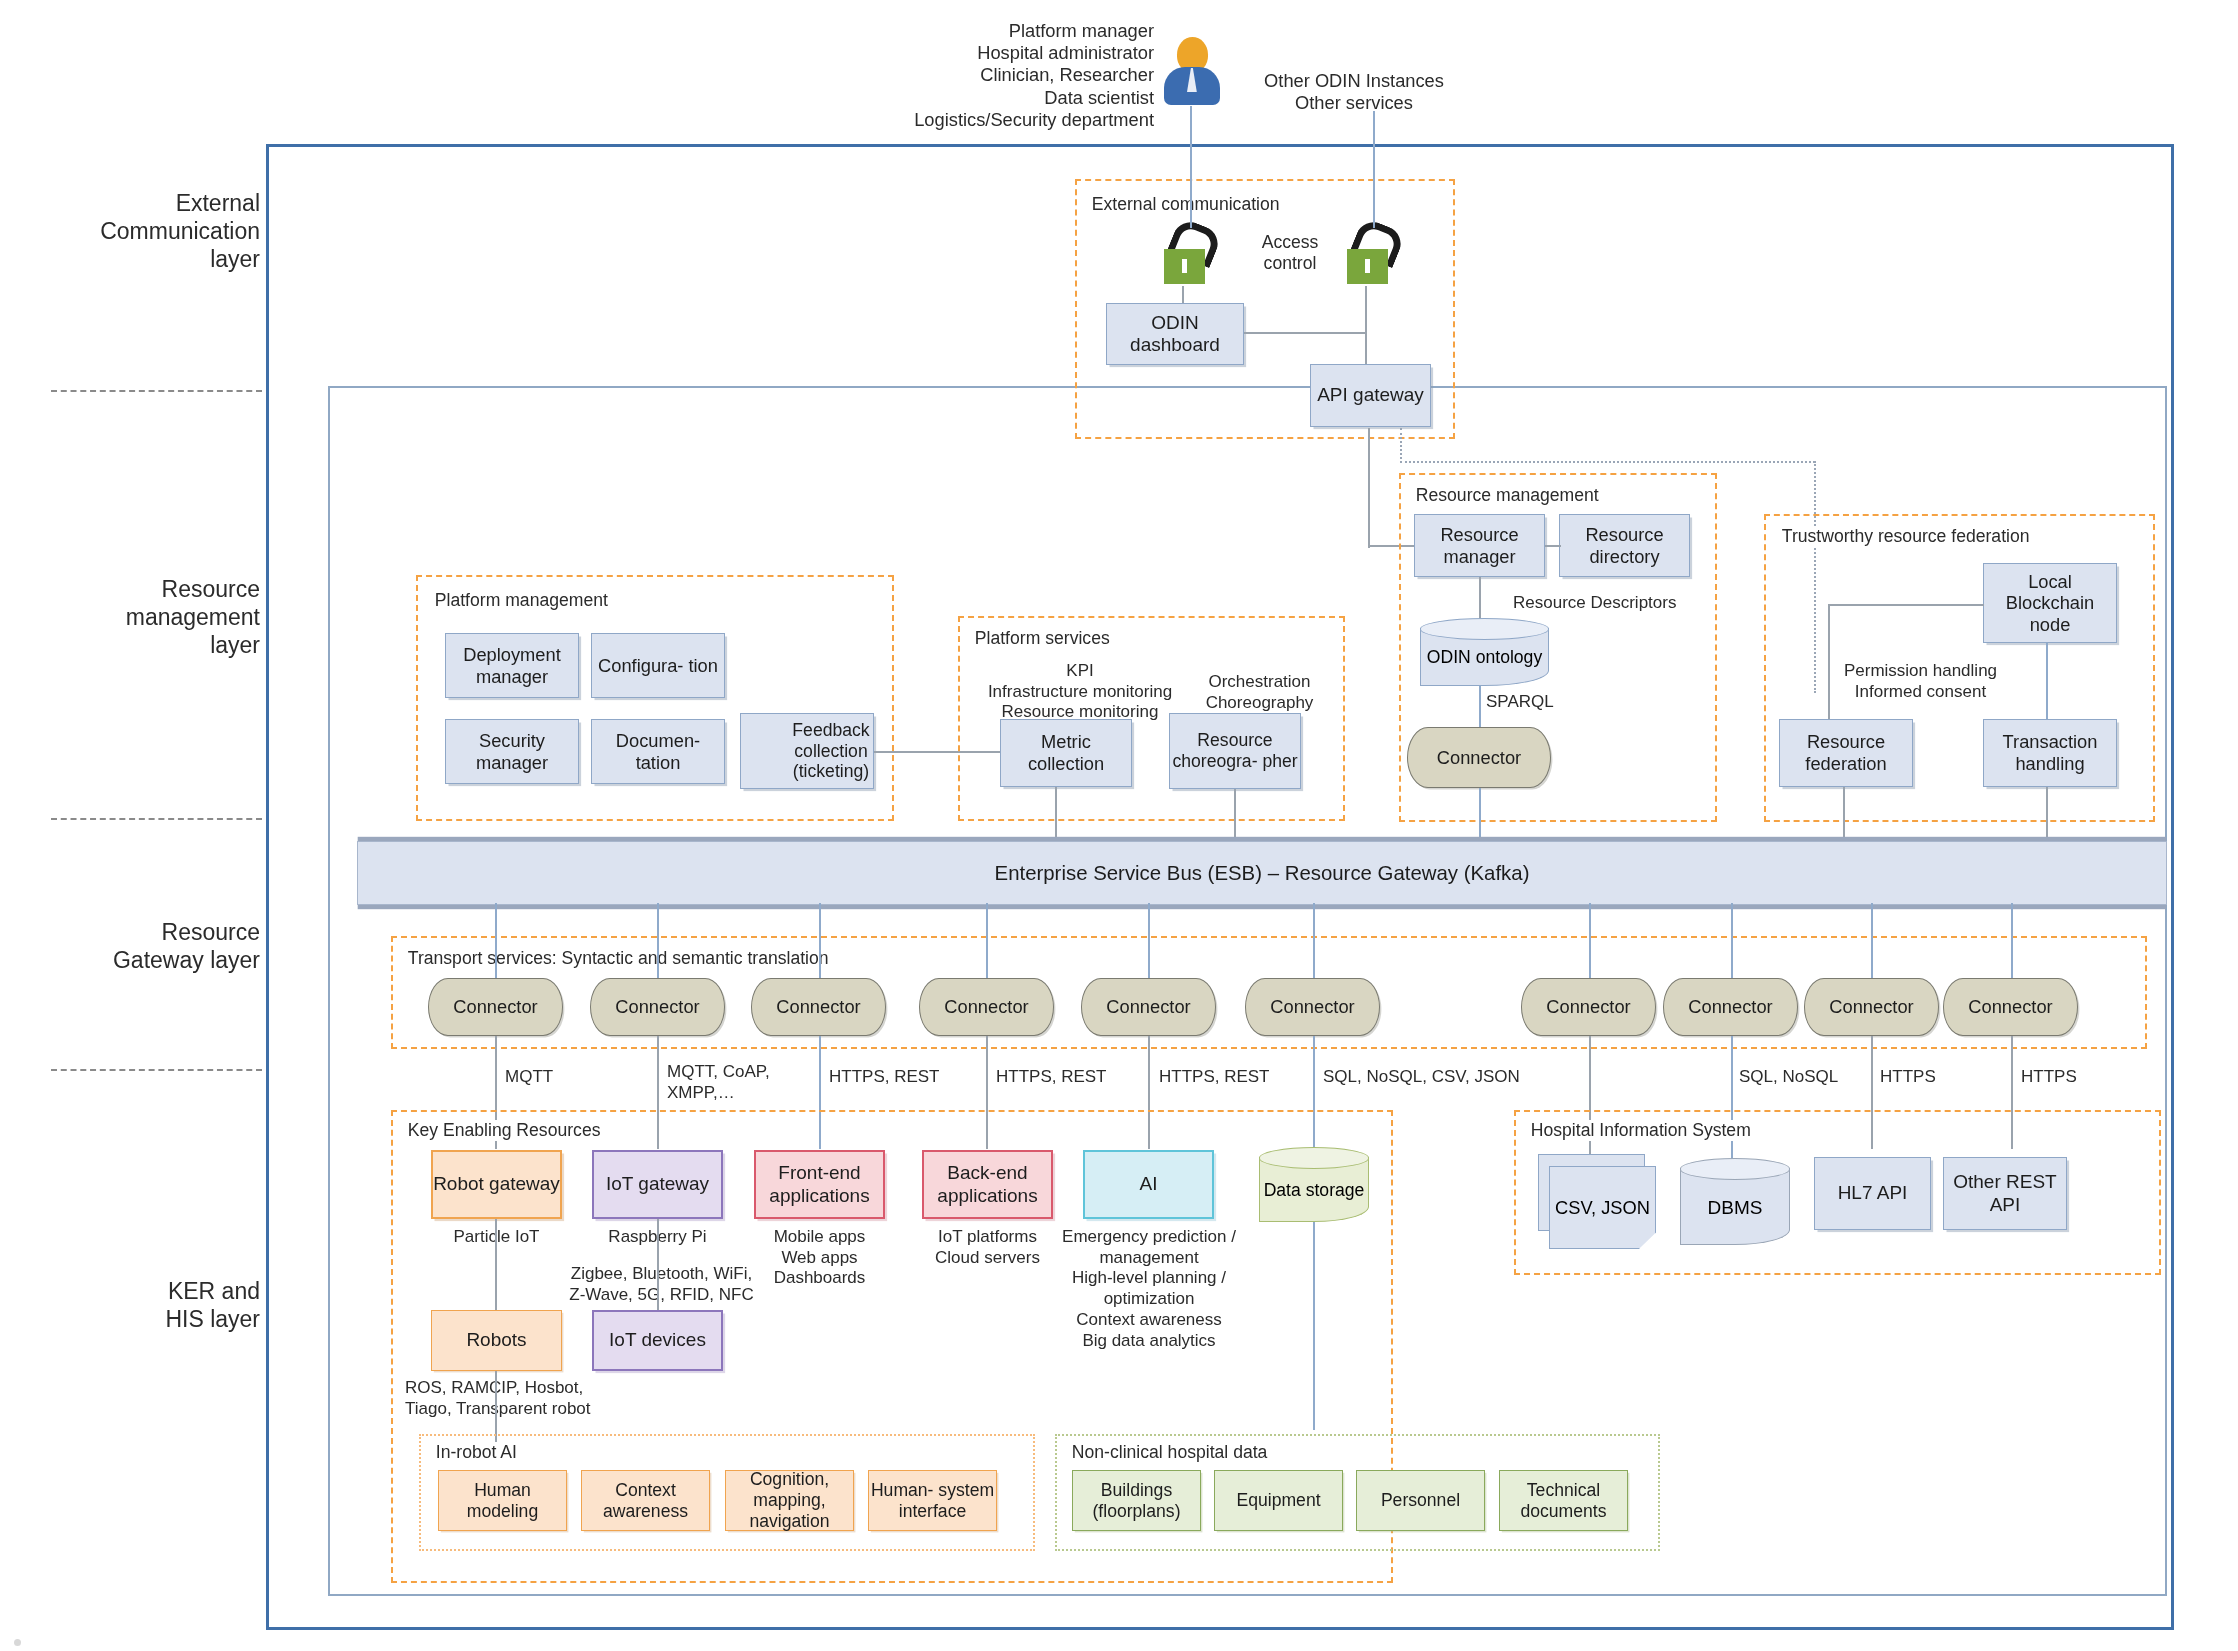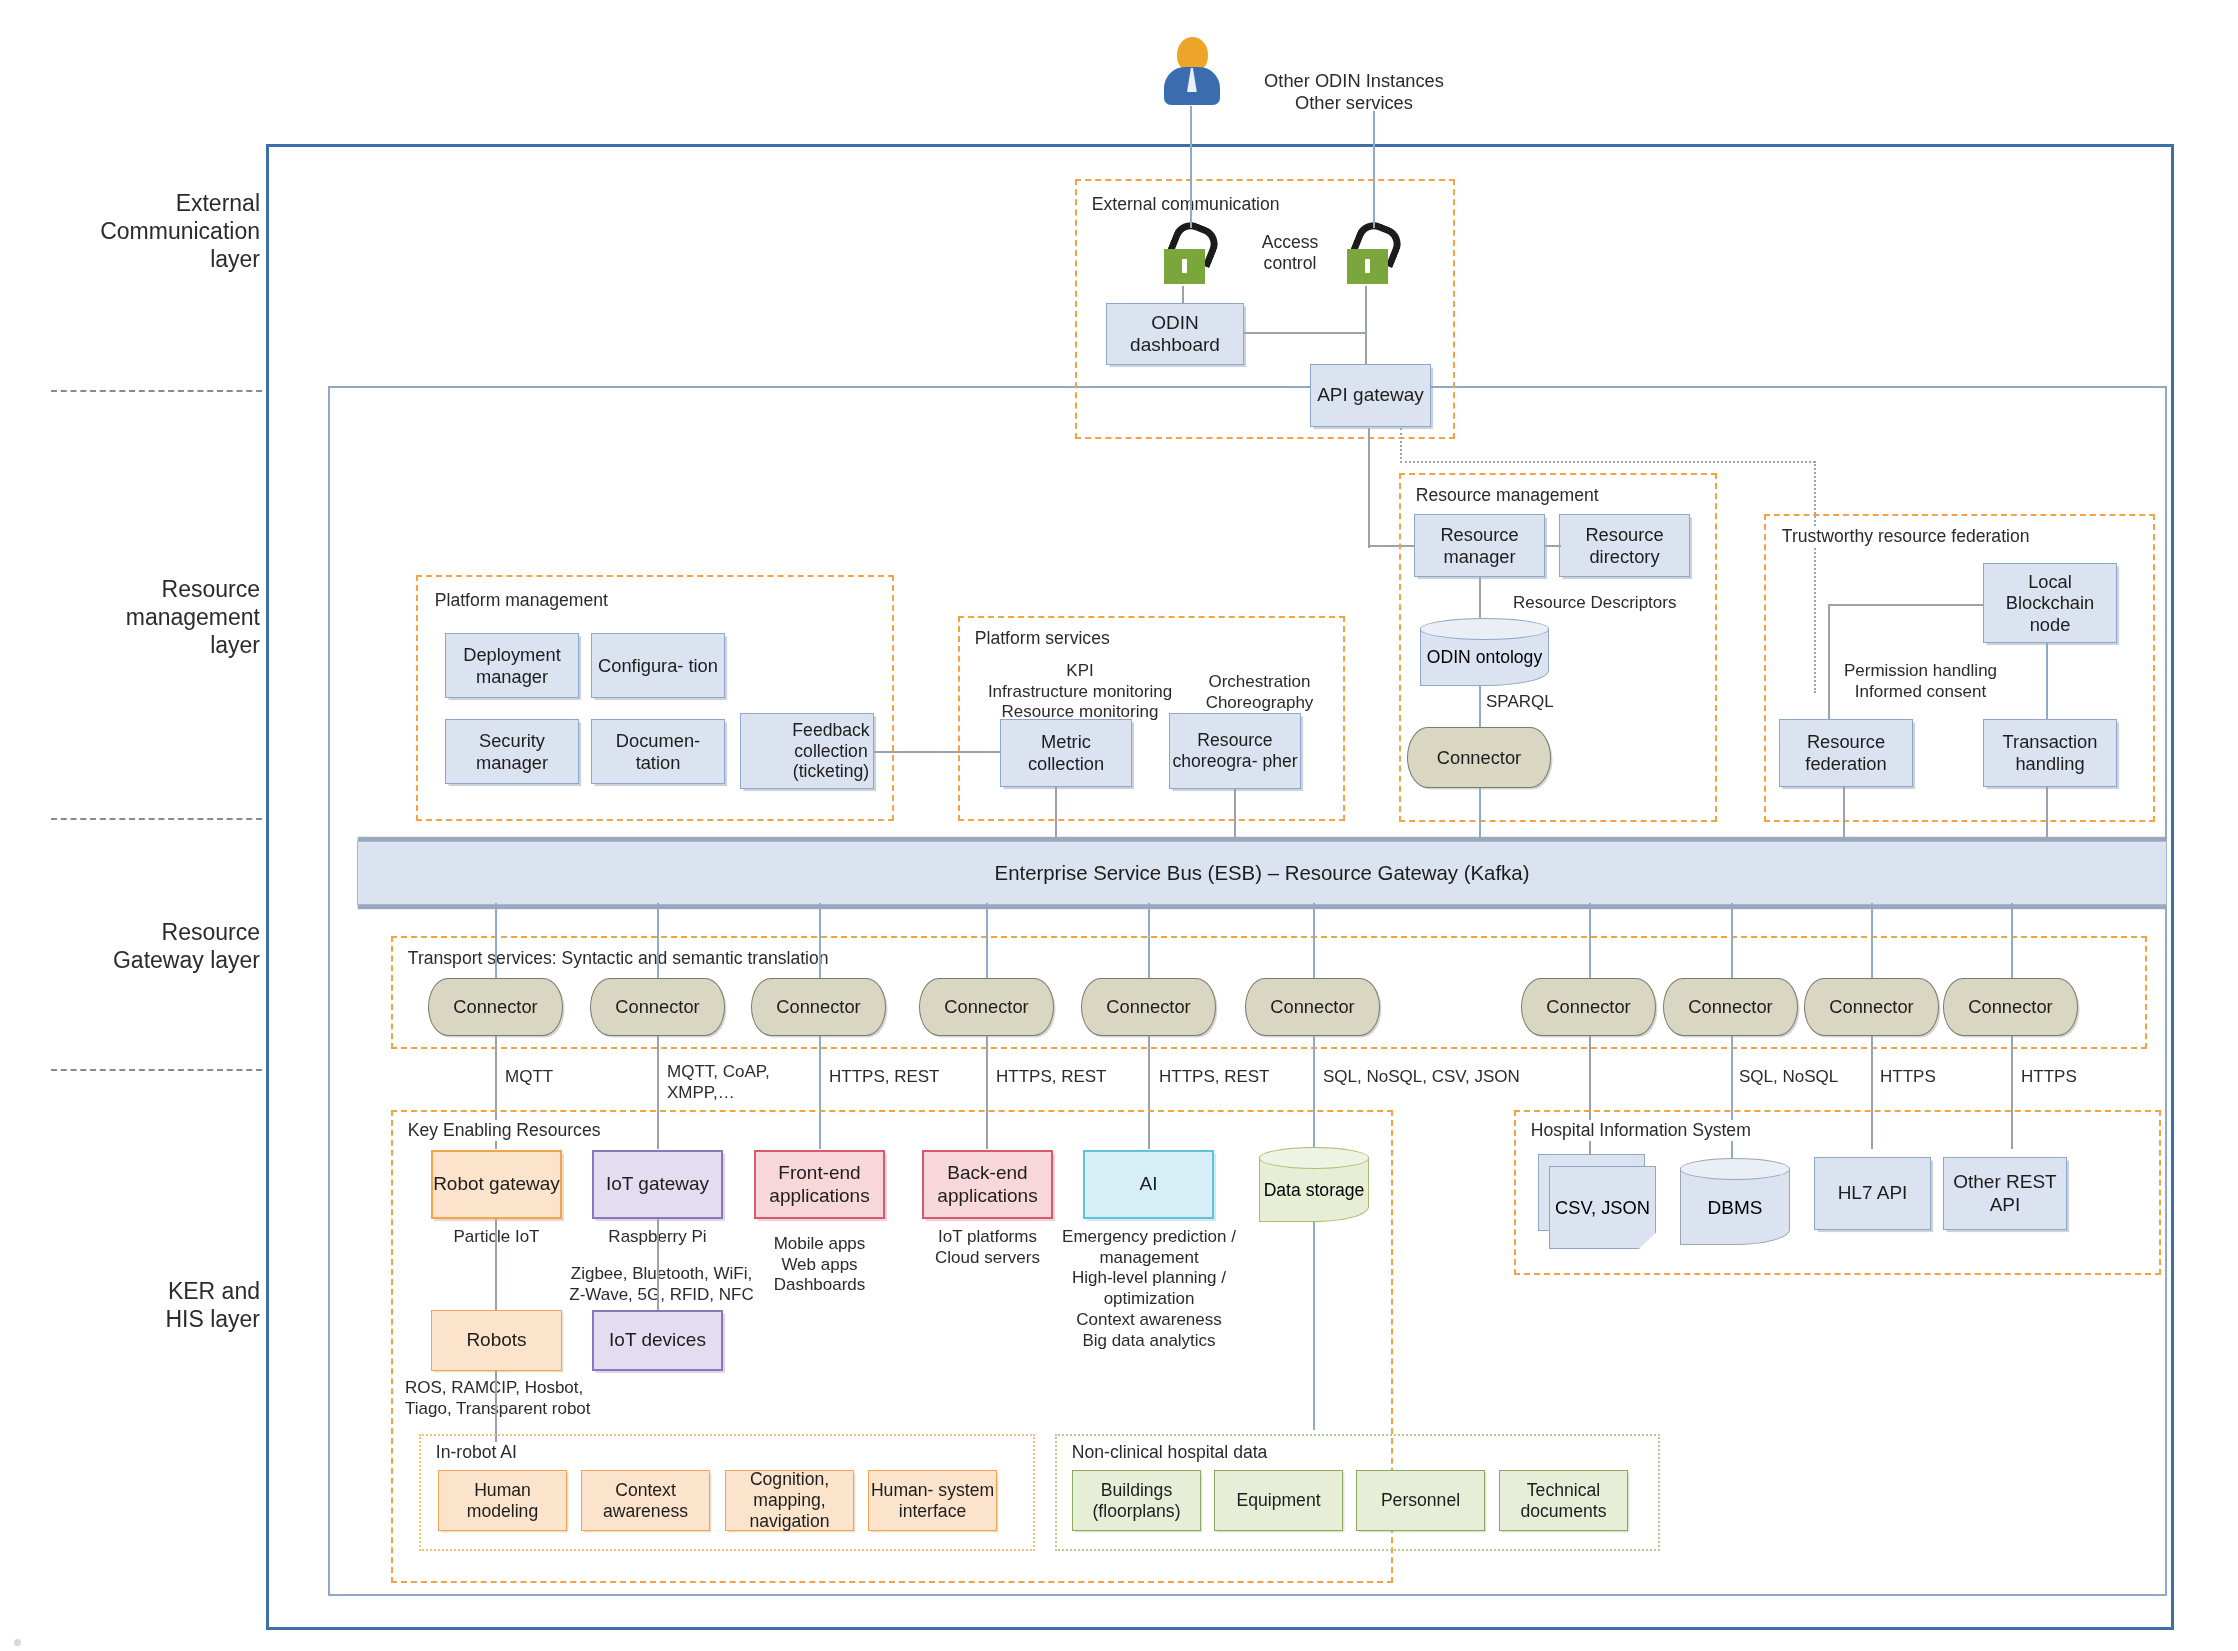--- a/index.html
+++ b/index.html
@@ -87,20 +87,25 @@
       background:#3b6cb0;border-radius:21px 21px 7px 7px;}
   .person .collar{position:absolute;left:23px;top:31px;width:9.8px;height:24px;
       background:#e9eef7;transform:rotate(0deg);
       clip-path:polygon(40% 0,60% 0,100% 100%,0 100%);}
 </style>
 </head>
 <body>
 
 <div id="root">
 
+  <div class="txt rt" style="left:830px;top:19.7px;width:324px;font-size:18.3px;">Platform manager
+Hospital administrator
+Clinician, Researcher
+Data scientist
+Logistics/Security department</div>
   <div class="person" style="left:1164px;top:37px;width:56px;height:70px;">
     <div class="head"></div>
       <div class="torso"></div>
       <div class="collar"></div>
   </div>
   <div class="txt ctr" style="left:1259px;top:70px;width:190px;font-size:18.3px;">Other ODIN Instances
 Other services</div>
 
   <div class="vline" style="left:1190px;top:106px;height:84px;"></div>
   <div class="vline" style="left:1373px;top:111px;height:79px;"></div>
@@ -297,21 +302,21 @@
 gateway</div>
   <div class="txt ctr" style="left:431px;top:1227px;width:131px;font-size:17px;">Particle IoT</div>
 
   <div class="box purple" style="left:592px;top:1150px;width:131px;height:69px;font-size:19px;">IoT gateway</div>
   <div class="txt ctr" style="left:592px;top:1227px;width:131px;font-size:17px;">Raspberry Pi</div>
   <div class="txt ctr" style="left:556px;top:1264px;width:211px;font-size:17px;">Zigbee, Bluetooth, WiFi,
 Z-Wave, 5G, RFID, NFC</div>
 
   <div class="box red" style="left:754px;top:1150px;width:131px;height:69px;font-size:19px;">Front-end
 applications</div>
-  <div class="txt ctr" style="left:747px;top:1227px;width:145px;font-size:17px;margin-top:7px;">Mobile apps
+  <div class="txt ctr" style="left:747px;top:1227px;width:145px;font-size:17px;">Mobile apps
 Web apps
 Dashboards</div>
 
   <div class="box red" style="left:922px;top:1150px;width:131px;height:69px;font-size:19px;">Back-end
 applications</div>
   <div class="txt ctr" style="left:915px;top:1227px;width:145px;font-size:17px;">IoT platforms
 Cloud servers</div>
 
   <div class="box cyan" style="left:1083px;top:1150px;width:131px;height:69px;font-size:19px;">AI</div>
   <div class="txt ctr" style="left:1047px;top:1227px;width:204px;font-size:17px;">Emergency prediction /

